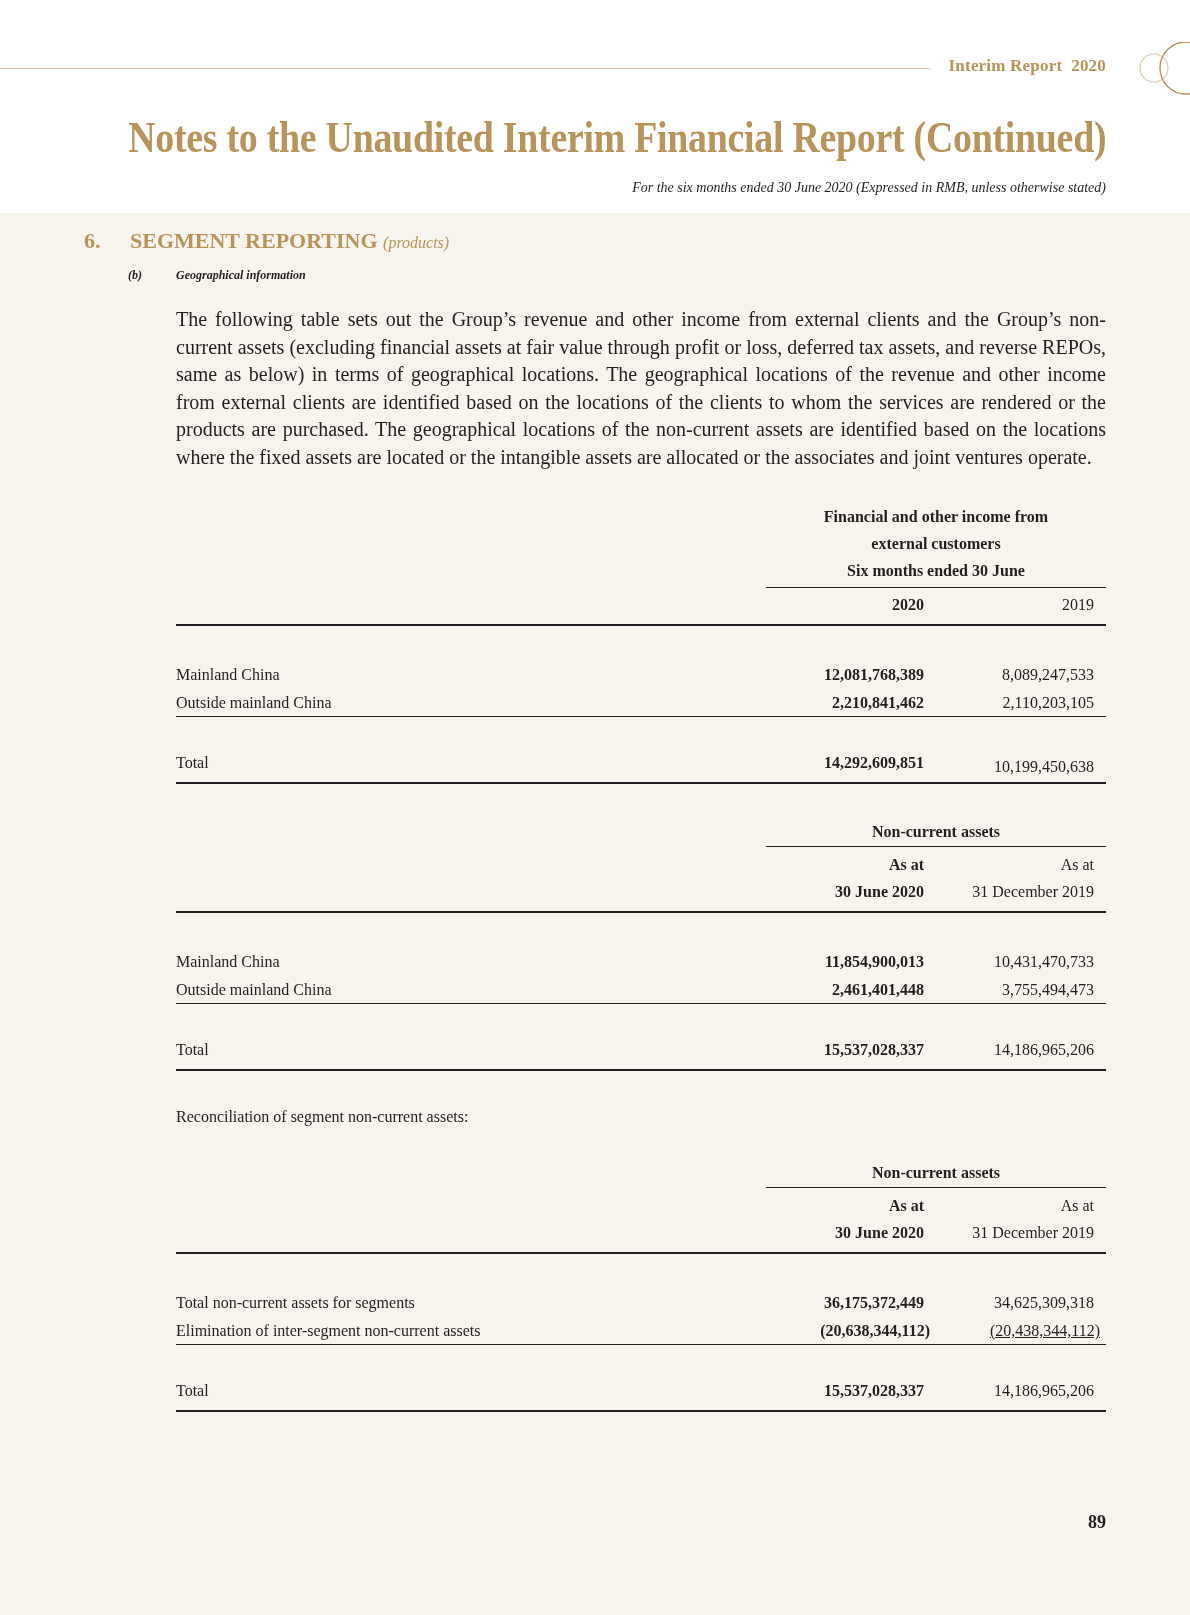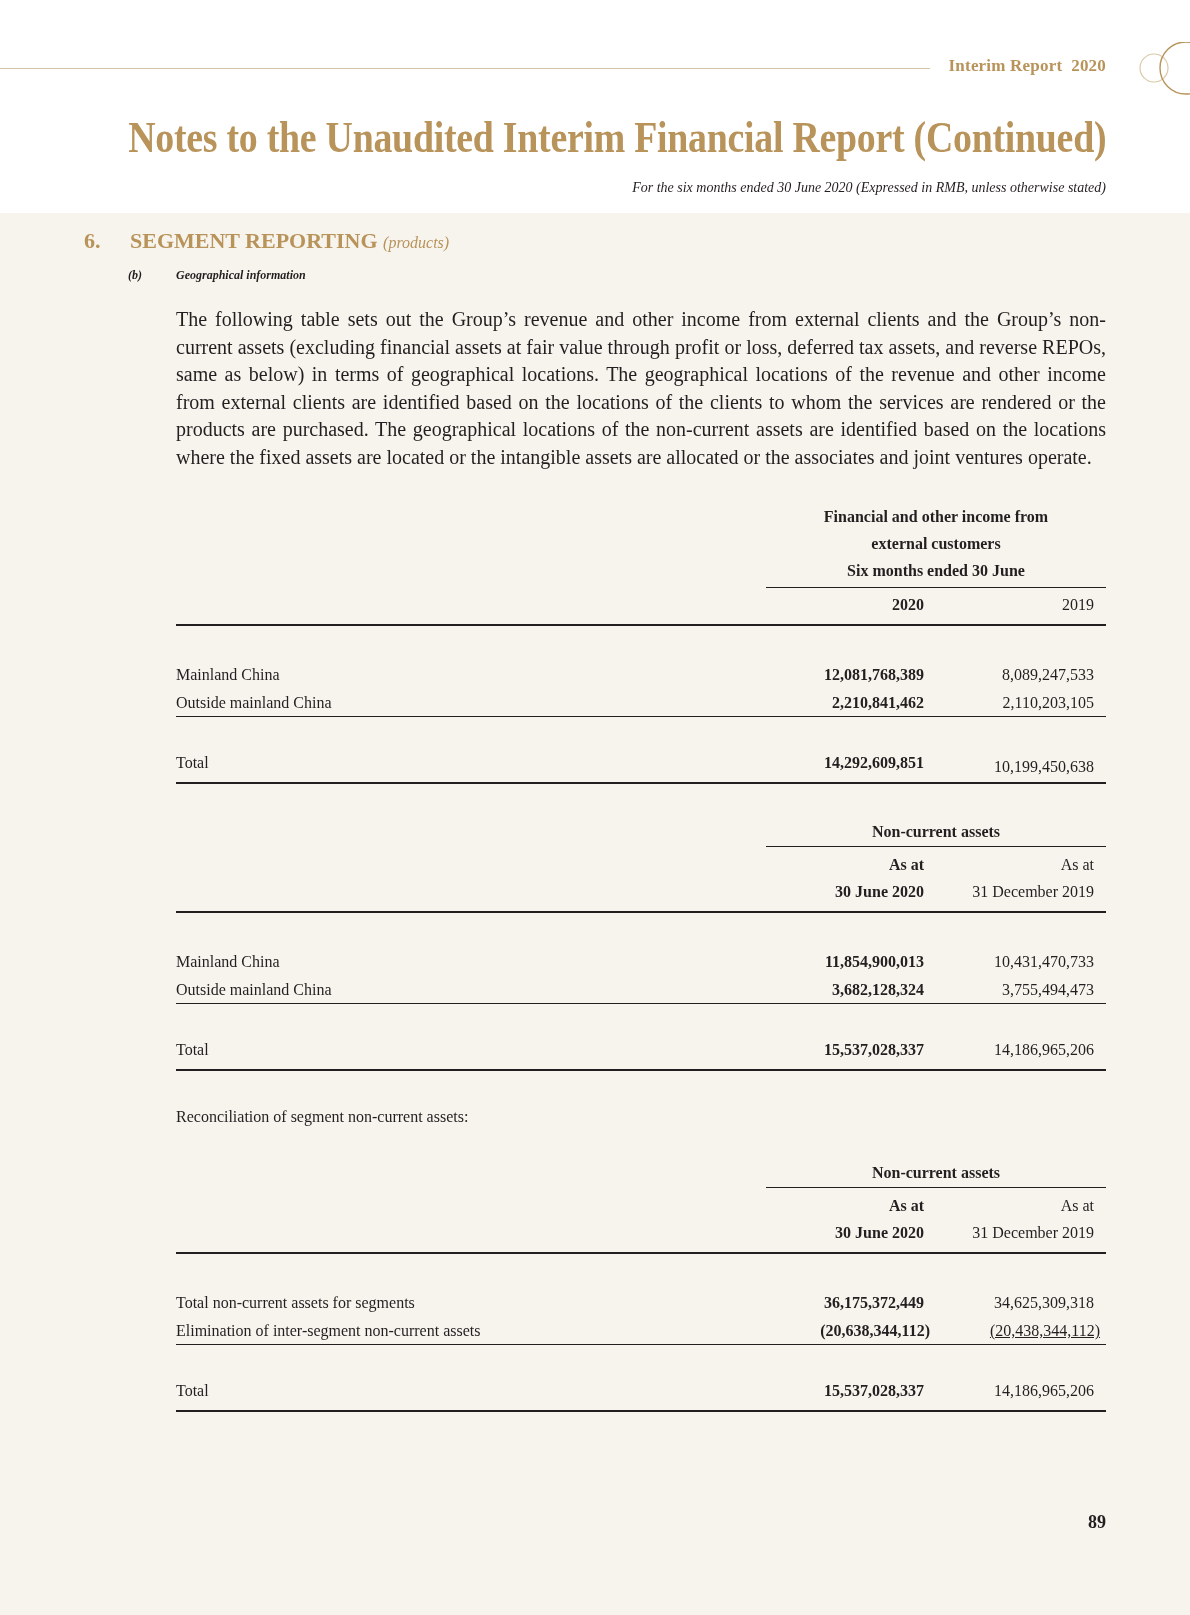--- a/index.html
+++ b/index.html
@@ -124,21 +124,21 @@
   <div class="txt col2" style="top:41px;">As at</div>
   <div class="txt col1" style="top:68px;">30 June 2020</div>
   <div class="txt col2" style="top:68px;">31 December 2019</div>
   <div class="hline thick" style="left:0;width:930px;top:96px;"></div>
 
   <div class="txt lbl" style="top:138px;">Mainland China</div>
   <div class="txt col1" style="top:138px;">11,854,900,013</div>
   <div class="txt col2" style="top:138px;">10,431,470,733</div>
 
   <div class="txt lbl" style="top:166px;">Outside mainland China</div>
-  <div class="txt col1" style="top:166px;">3,682,128,324</div>
+  <div class="txt col1" style="top:166px;">2,461,401,448</div>
   <div class="txt col2" style="top:166px;">3,755,494,473</div>
   <div class="hline" style="left:0;width:930px;top:188px;"></div>
 
   <div class="txt lbl" style="top:226px;">Total</div>
   <div class="txt col1" style="top:226px;">15,537,028,337</div>
   <div class="txt col2" style="top:226px;">14,186,965,206</div>
   <div class="hline thick" style="left:0;width:930px;top:254px;"></div>
 </div>
 
 <div class="recon-label">Reconciliation of segment non-current assets:</div>

